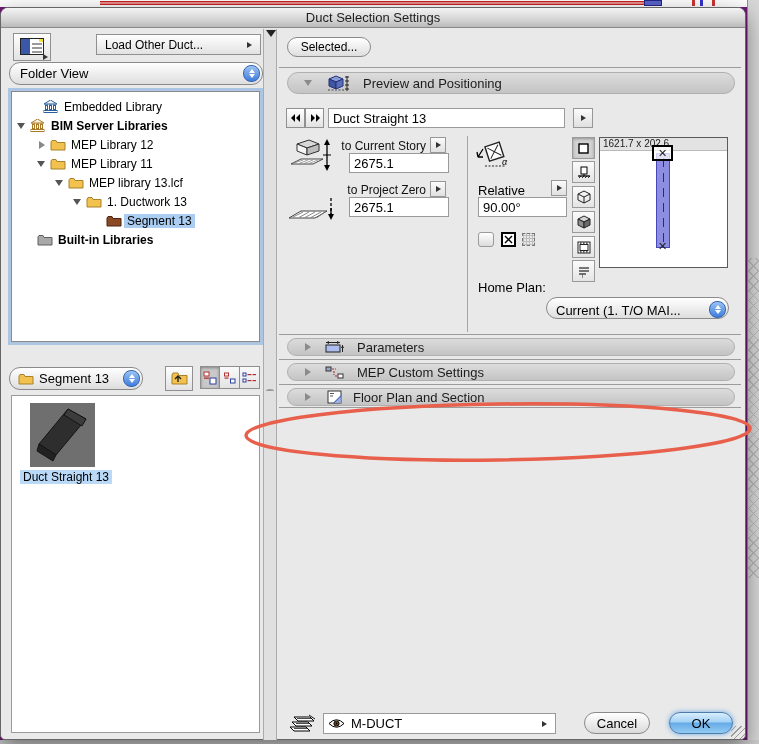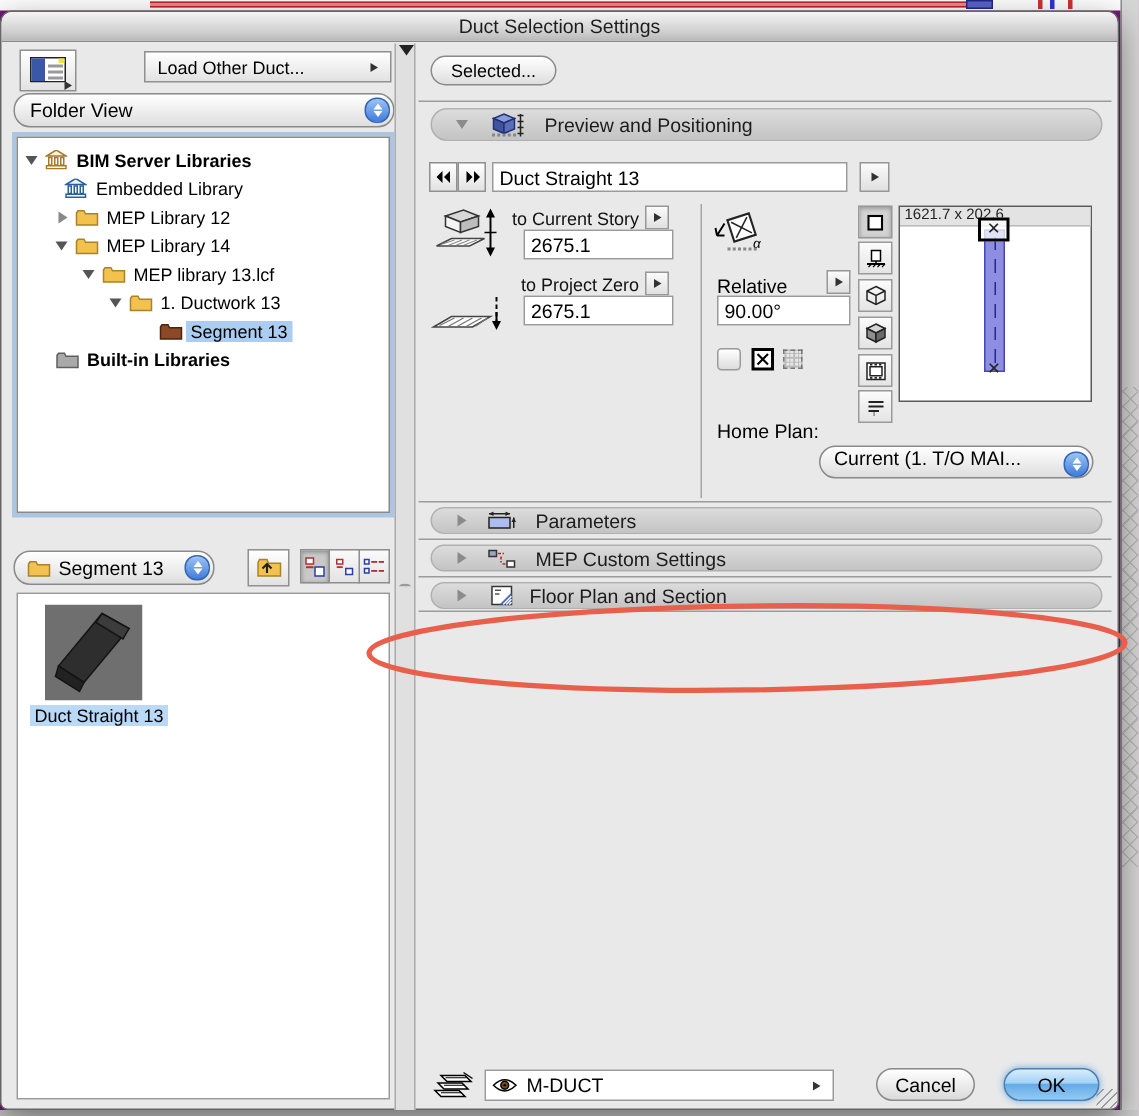--- a/index.html
+++ b/index.html
@@ -160,65 +160,65 @@
     <span style="font-size:13px;">Folder View</span>
     <span class="stepper">
           <span class="u"></span>
           <span class="d"></span>
         </span>
   </div>
 
   <div id="tree-box" class="abs">
     <div style="height:5px;"></div>
     <div class="trow">
+      <span style="width:30px;"></span>
+      <span class="icn">
+        <svg width="15" height="13" viewBox="0 0 15 13">
+              <path d="M7.5 0 L14 4 L1 4 Z" fill="#eef3fa" stroke="#2a5f9e"></path>
+              <rect x="2.5" y="5" width="2" height="5" fill="#fff" stroke="#2a5f9e"></rect>
+              <rect x="6.5" y="5" width="2" height="5" fill="#fff" stroke="#2a5f9e"></rect>
+              <rect x="10.5" y="5" width="2" height="5" fill="#fff" stroke="#2a5f9e"></rect>
+              <rect x="1" y="10.5" width="13" height="2" fill="#fff" stroke="#2a5f9e"></rect>
+            </svg>
+      </span>
+      <span class="lbl">Embedded Library</span>
+    </div>
+    <div class="trow">
       <span style="width:5px;"></span>
           <span class="disc-open"></span>
       <span class="icn" style="margin-left:4px;">
         <svg width="15" height="13" viewBox="0 0 15 13">
               <path d="M7.5 0 L14 4 L1 4 Z" fill="#fdf4e0" stroke="#a87a28"></path>
               <rect x="2.5" y="5" width="2" height="5" fill="#fff" stroke="#a87a28"></rect>
               <rect x="6.5" y="5" width="2" height="5" fill="#fff" stroke="#a87a28"></rect>
               <rect x="10.5" y="5" width="2" height="5" fill="#fff" stroke="#a87a28"></rect>
               <rect x="1" y="10.5" width="13" height="2" fill="#fff" stroke="#a87a28"></rect>
             </svg>
       </span>
       <span class="lbl b">BIM Server Libraries</span>
     </div>
     <div class="trow">
-      <span style="width:30px;"></span>
-      <span class="icn">
-        <svg width="15" height="13" viewBox="0 0 15 13">
-              <path d="M7.5 0 L14 4 L1 4 Z" fill="#eef3fa" stroke="#2a5f9e"></path>
-              <rect x="2.5" y="5" width="2" height="5" fill="#fff" stroke="#2a5f9e"></rect>
-              <rect x="6.5" y="5" width="2" height="5" fill="#fff" stroke="#2a5f9e"></rect>
-              <rect x="10.5" y="5" width="2" height="5" fill="#fff" stroke="#2a5f9e"></rect>
-              <rect x="1" y="10.5" width="13" height="2" fill="#fff" stroke="#2a5f9e"></rect>
-            </svg>
-      </span>
-      <span class="lbl">Embedded Library</span>
-    </div>
-    <div class="trow">
       <span style="width:27px;"></span>
           <span class="disc-closed"></span>
       <span class="icn" style="margin-left:4px;">
         <svg width="16" height="12" viewBox="0 0 16 12">
               <path d="M1 3 L2 1.5 L6 1.5 L7 3.5 L15 3.5 L15 11 L1 11 Z" fill="#f2c14e" stroke="#a8832a"></path>
             </svg>
       </span>
       <span class="lbl">MEP Library 12</span>
     </div>
     <div class="trow">
       <span style="width:25px;"></span>
           <span class="disc-open"></span>
       <span class="icn" style="margin-left:4px;">
         <svg width="16" height="12" viewBox="0 0 16 12">
               <path d="M1 3 L2 1.5 L6 1.5 L7 3.5 L15 3.5 L15 11 L1 11 Z" fill="#f2c14e" stroke="#a8832a"></path>
             </svg>
       </span>
-      <span class="lbl">MEP Library 14</span>
+      <span class="lbl">MEP Library 11</span>
     </div>
     <div class="trow">
       <span style="width:43px;"></span>
           <span class="disc-open"></span>
       <span class="icn" style="margin-left:4px;">
         <svg width="16" height="12" viewBox="0 0 16 12">
               <path d="M1 3 L2 1.5 L6 1.5 L7 3.5 L15 3.5 L15 11 L1 11 Z" fill="#f2c14e" stroke="#a8832a"></path>
             </svg>
       </span>
       <span class="lbl">MEP library 13.lcf</span>
@@ -475,21 +475,21 @@
     <div id="duct">
           <div class="dash"></div>
         </div>
     <div class="abs xmark" style="left:58px;top:103px;">✕</div>
     <div id="sel-handle">
           <span class="xmark">✕</span>
         </div>
   </div>
 
   <div class="abs" style="left:477px;top:272px;font-size:13px;">Home Plan:</div>
-  <div class="abs pill" style="left:545px;top:289px;width:183px;height:22px;display:flex;align-items:flex-start;padding:0 9px;">
+  <div class="abs pill" style="left:545px;top:289px;width:183px;height:22px;display:flex;align-items:flex-end;padding:0 9px;">
     <span style="font-size:13px;white-space:nowrap;overflow:hidden;">Current (1. T/O MAI...</span>
     <span class="stepper" style="top:2.5px;">
           <span class="u"></span>
           <span class="d"></span>
         </span>
   </div>
 
   <div class="abs divline" style="top:326px;"></div>
   <div class="abs hdr-bar" style="top:330px;">
     <span class="disc-closed" style="margin-left:17px;border-left-color:#8b8b8b;"></span>

